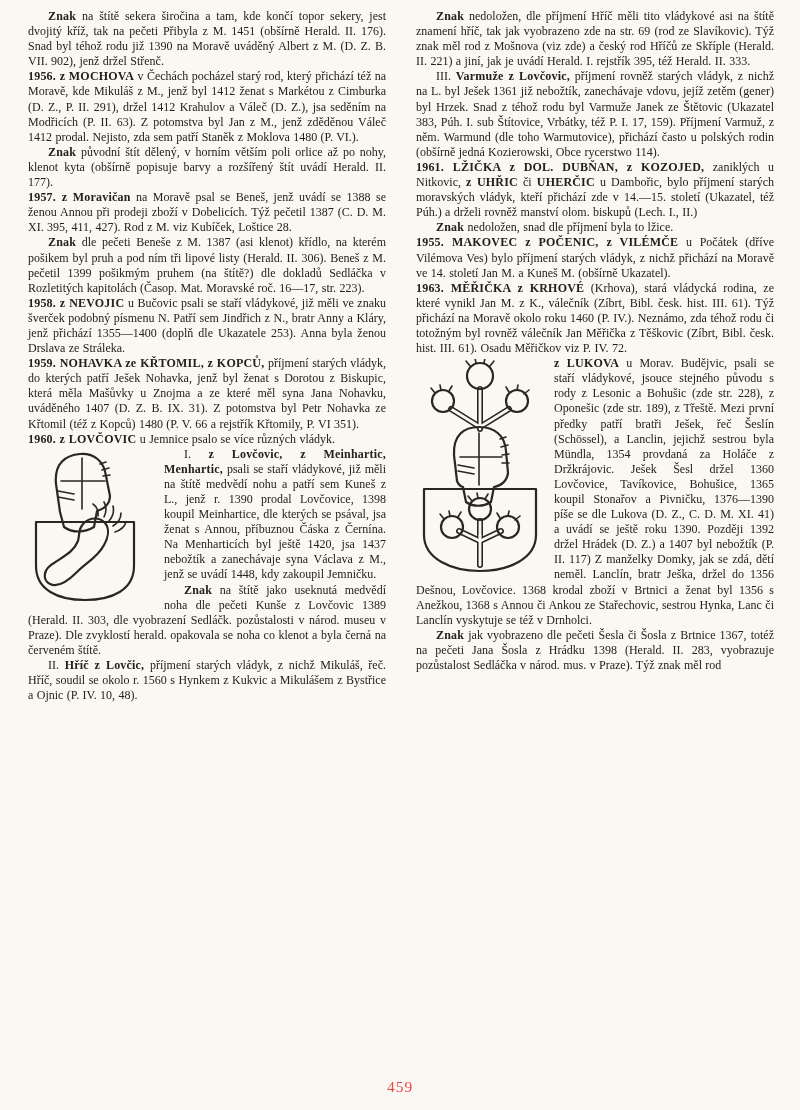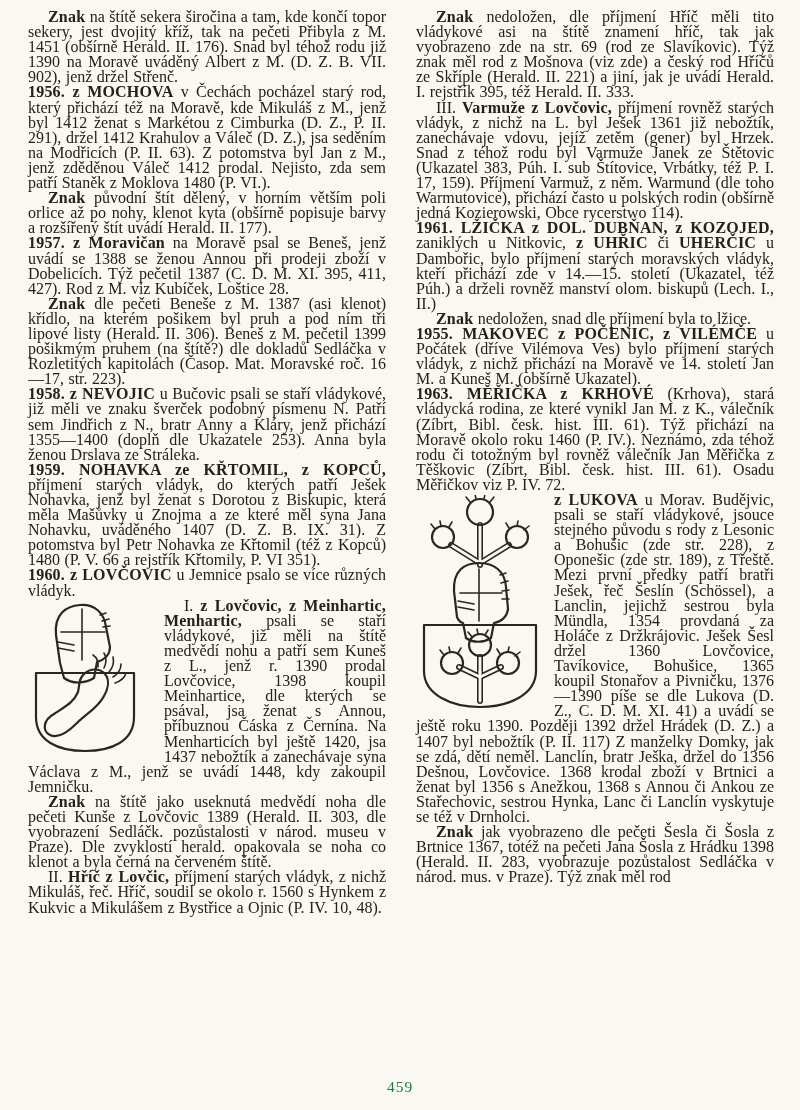--- a/index.html
+++ b/index.html
@@ -5,35 +5,35 @@
   html,body{margin:0;padding:0;background:#e8e6e0;}
   .page{
     position:relative;width:800px;height:1110px;margin:0 auto;
     background:#faf8f2;overflow:hidden;
     font-family:"Liberation Serif", serif;color:#262118;
   }
   .cols{display:flex;gap:30px;padding:9px 26px 0 28px;}
   .col{width:358px;flex:0 0 358px;}
   p.para{
     margin:0;text-align:justify;
-    font-size:16px;line-height:15.1px;
+    font-size:12px;line-height:15.1px;
     word-spacing:0.4px;
   }
   p.ind{text-indent:20px;}
   p.gap{margin-top:0;}
   p.para b{font-weight:700;letter-spacing:0.2px;}
   figure.coa{float:left;margin:3px 12px 2px 2px;padding:0;}
   figure.coa svg{display:block;}
   .coa-stroke{fill:none;stroke:#2b261e;stroke-width:2.2;stroke-linejoin:round;stroke-linecap:round;}
   .coa-thin{fill:none;stroke:#2b261e;stroke-width:1.6;stroke-linecap:round;}
   .coa-stem{fill:none;stroke:#2b261e;stroke-width:6;stroke-linecap:round;}
   .coa-stem-in{fill:none;stroke:#faf8f2;stroke-width:2.8;stroke-linecap:round;}
   .footer{
     position:absolute;left:0;right:0;bottom:14px;text-align:center;
-    font-size:15.5px;color:#15803d;letter-spacing:1px;
+    font-size:15.5px;color:#ef4444;letter-spacing:1px;
   }
 </style>
 </head>
 <body>
 
 <div class="page">
   <div class="cols">
     <div class="col">
         <p class="para ind"><b>Znak</b> na štítě sekera širočina a tam, kde končí topor sekery, jest dvojitý kříž, tak na pečeti Přibyla z M. 1451 (obšírně Herald. II. 176). Snad byl téhož rodu již 1390 na Moravě uváděný Albert z M. (D. Z. B. VII. 902), jenž držel Střenč.</p>
         <p class="para gap"><b>1956. z MOCHOVA</b> v Čechách pocházel starý rod, který přichází též na Moravě, kde Mikuláš z M., jenž byl 1412 ženat s Markétou z Cimburka (D. Z., P. II. 291), držel 1412 Krahulov a Váleč (D. Z.), jsa seděním na Modřicích (P. II. 63). Z potomstva byl Jan z M., jenž zděděnou Váleč 1412 prodal. Nejisto, zda sem patří Staněk z Moklova 1480 (P. VI.).</p>

